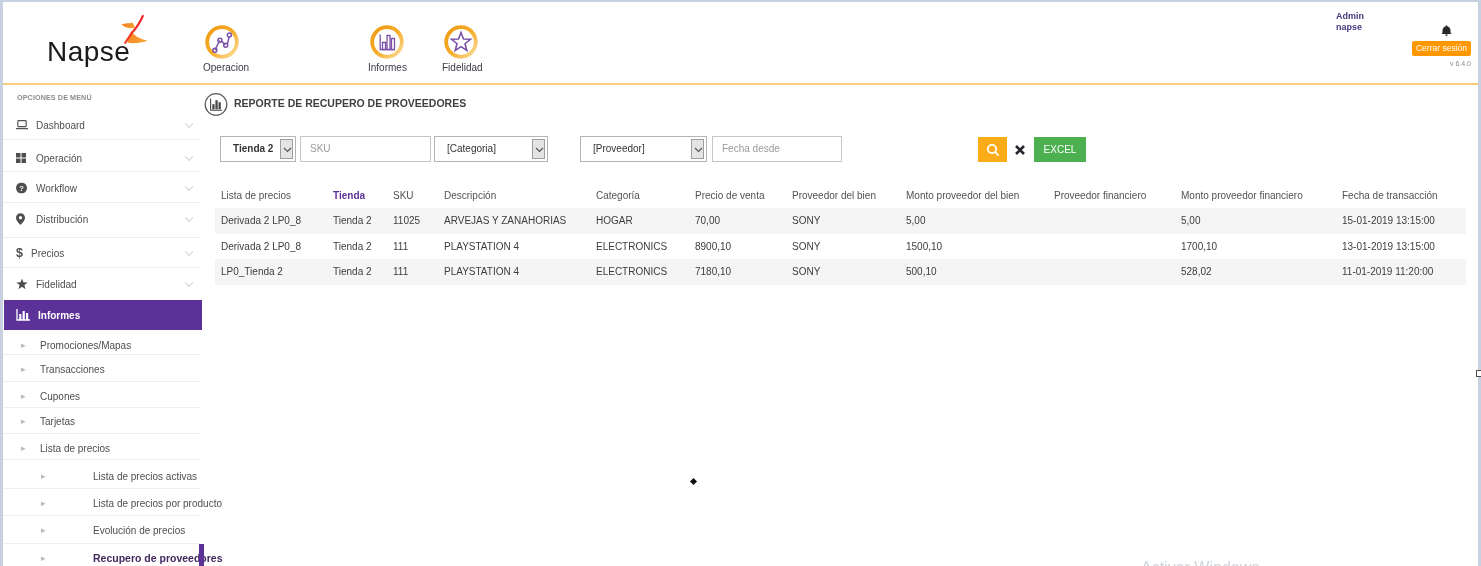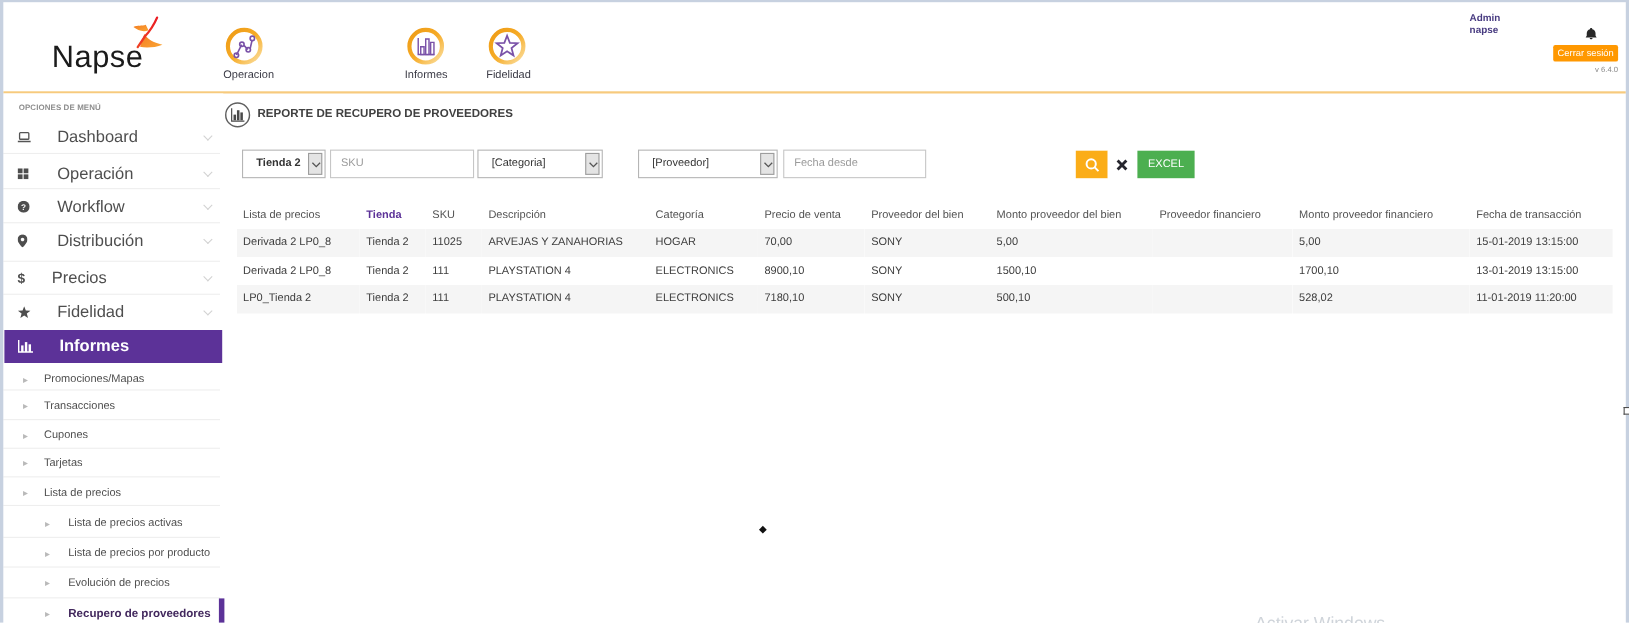--- a/index.html
+++ b/index.html
@@ -26,30 +26,30 @@
 #adm { left:1336px; top:11px; width:60px; font-size:9px; font-weight:bold; color:#473a80; line-height:10.5px; }
 #cerrar { left:1412px; top:41px; width:59px; height:15px; background:#ff9800; border-radius:2px;
   color:#fff; font-size:8.5px; text-align:center; line-height:15px; }
 #ver { left:1412px; top:60px; width:59px; text-align:right; font-size:7px; color:#8a8a8a; }
 
 
 #side { left:3px; top:85px; width:200px; height:481px; background:#fff; }
 #opmenu { left:17px; top:93px; font-size:7.2px; font-weight:bold; color:#8d8d8d; letter-spacing:0.1px; }
 .mi { left:0; width:200px; height:32px; }
 .mi .ic { position:absolute; left:16px; top:50%; transform:translateY(-50%); }
-.mi .tx { position:absolute; left:36px; top:50%; transform:translateY(-50%); font-size:15px; color:#4e4e4e; white-space:nowrap;margin-left:16px; }
+.mi .tx { position:absolute; left:36px; top:50%; transform:translateY(-50%); font-size:10px; color:#4e4e4e; white-space:nowrap; }
 .mi .ch { position:absolute; left:186px; top:50%; width:6px; height:6px;
   border-right:1.6px solid #d2d2d2; border-bottom:1.6px solid #d2d2d2; transform:translateY(-72%) rotate(45deg); }
 .sep { left:3px; width:197px; height:1px; background:#eeeeee; }
 #informes-bar { left:4px; top:300px; width:198px; height:30px; background:#5c3298; }
 .smi { left:0; width:200px; }
 .smi .ar { position:absolute; left:21px; top:50%; transform:translateY(-50%); color:#b9b9b9; font-size:9px; }
 .smi .tx { position:absolute; left:40px; top:50%; transform:translateY(-50%); font-size:10px; color:#4e4e4e; white-space:nowrap; }
 .ssmi .ar { left:41px; }
-.ssmi .tx { left:50px;padding-left:12px; }
+.ssmi .tx { left:81px;padding-left:12px; }
 #recbar { left:199px; top:544px; width:5px; height:22px; background:#5c3298; }
 
 
 #title-ic { left:203px; top:92px; }
 #title-tx { left:234px; top:96px; font-size:10.5px; font-weight:bold; color:#404040; line-height:14px; }
 
 
 .inp { top:136px; height:26px; border:1px solid #c6c6c6; background:#fff; font-size:10px; color:#9a9a9a;
   line-height:24px; padding-left:9px; }
 .sel { top:136px; height:26px; border:1px solid #b5b5b5; background:#fff; font-size:10px; color:#333;

